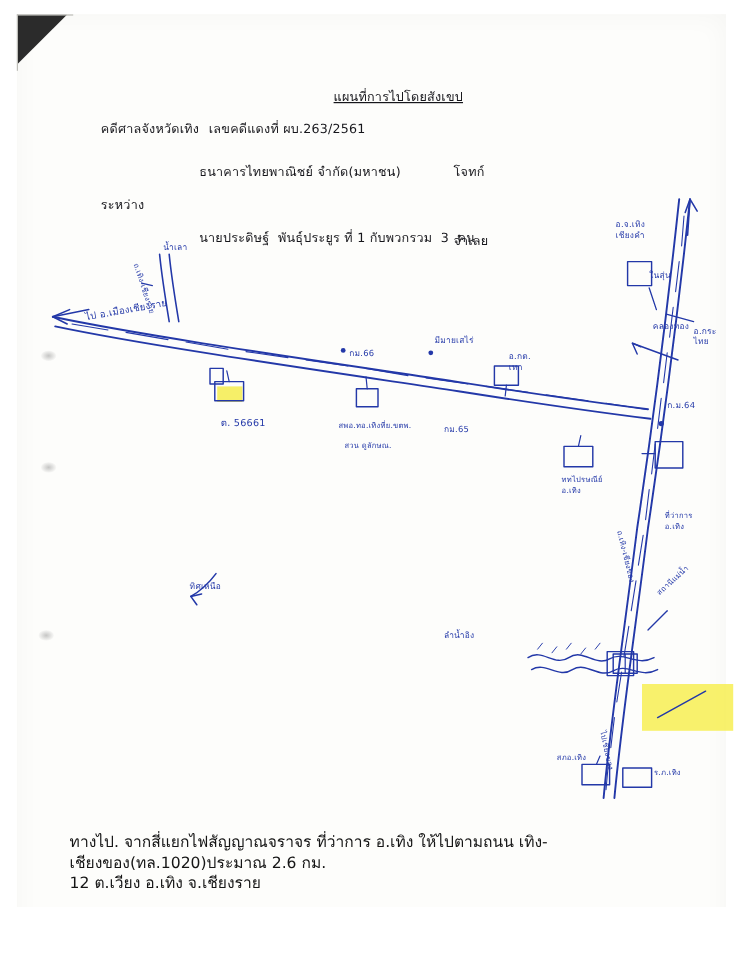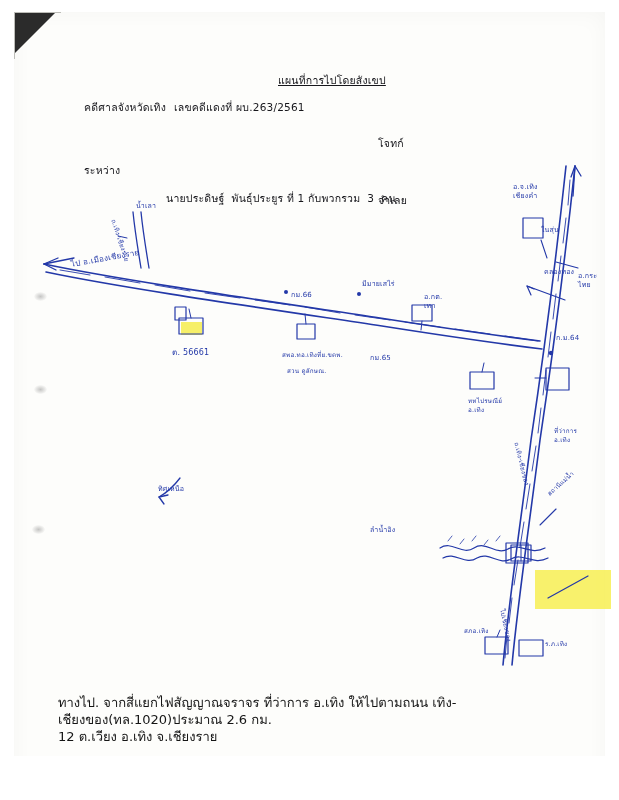--- a/index.html
+++ b/index.html
@@ -124,20 +124,21 @@
   <div class="smudge" style="left:34px; top:292px;"></div>
   <div class="smudge" style="left:34px; top:385px;"></div>
   <div class="smudge" style="left:32px; top:525px;"></div>
 
   <div class="hl small" style="left:181px; top:322px; width:21px; height:13px;"></div>
   <div class="hl" style="left:535px; top:570px; width:76px; height:39px;"></div>
 
   <div class="txt printed hdr hdr-u" style="left:278px; top:72px;">แผนที่การไปโดยสังเขป</div>
   <div class="txt printed hdr" style="left:84px; top:99px;">คดีศาลจังหวัดเทิง</div>
   <div class="txt printed hdr" style="left:174px; top:99px;">เลขคดีแดงที่ ผบ.263/2561</div>
+  <div class="txt printed hdr" style="left:166px; top:135px;">ธนาคารไทยพาณิชย์ จำกัด(มหาชน)</div>
   <div class="txt printed hdr" style="left:378px; top:135px;">โจทก์</div>
   <div class="txt printed hdr" style="left:84px; top:162px;">ระหว่าง</div>
   <div class="txt printed hdr" style="left:166px; top:190px;">นายประดิษฐ์  พันธุ์ประยูร ที่ 1 กับพวกรวม  3  คน</div>
   <div class="txt printed hdr" style="left:378px; top:192px;">จำเลย</div>
 
   <svg class="map" viewBox="0 0 619 800">
     <g stroke="#2338a8" fill="none" stroke-linecap="round" stroke-linejoin="round">
 
       <path d="M44,264 C120,280 260,300 380,318 C450,329 500,336 540,341" stroke-width="1.6"></path>
       <path d="M46,272 C122,288 262,308 382,326 C452,337 502,344 542,349" stroke-width="1.6"></path>
@@ -214,21 +215,21 @@
   <div class="ink xs" style="left:118px; top:218px; transform:rotate(72deg); transform-origin:left top;">ถ.เทิง-เชียงราย</div>
   <div class="ink" style="left:70px; top:258px; transform:rotate(-10deg); transform-origin:left top;">ไป อ.เมืองเชียงราย</div>
   <div class="ink sm" style="left:541px; top:224px;">ในสุ่น</div>
   <div class="ink sm" style="left:544px; top:266px;">คลองทอง</div>
   <div class="ink sm two" style="left:578px; top:272px;">อ.กระ
 ไทย</div>
   <div class="ink sm" style="left:291px; top:289px;">กม.66</div>
   <div class="ink sm" style="left:362px; top:278px;">มีมายเสไร่</div>
   <div class="ink sm two" style="left:424px; top:293px;">อ.กต.
 เทา</div>
-  <div class="ink" style="left:172px; top:346px;">ต. 56661</div>
+  <div class="ink" style="left:184px; top:346px;">ต. 56661</div>
   <div class="ink xs" style="left:282px; top:350px;">สพอ.ทอ.เทิงที่ย.ขตพ.</div>
   <div class="ink sm" style="left:370px; top:352px;">กม.65</div>
   <div class="ink xs" style="left:287px; top:366px;">สวน ดูลักษณ.</div>
   <div class="ink sm" style="left:556px; top:332px;">ก.ม.64</div>
   <div class="ink xs two" style="left:468px; top:396px;">ททไปรษณีย์
 อ.เทิง</div>
   <div class="ink xs two" style="left:554px; top:426px;">ที่ว่าการ
 อ.เทิง</div>
   <div class="ink xs" style="left:521px; top:441px; transform:rotate(76deg); transform-origin:left top;">ถ.เทิง-เชียงของ</div>
   <div class="ink xs" style="left:545px; top:491px; transform:rotate(-42deg); transform-origin:left top;">สถานีแม่น้ำ</div>

